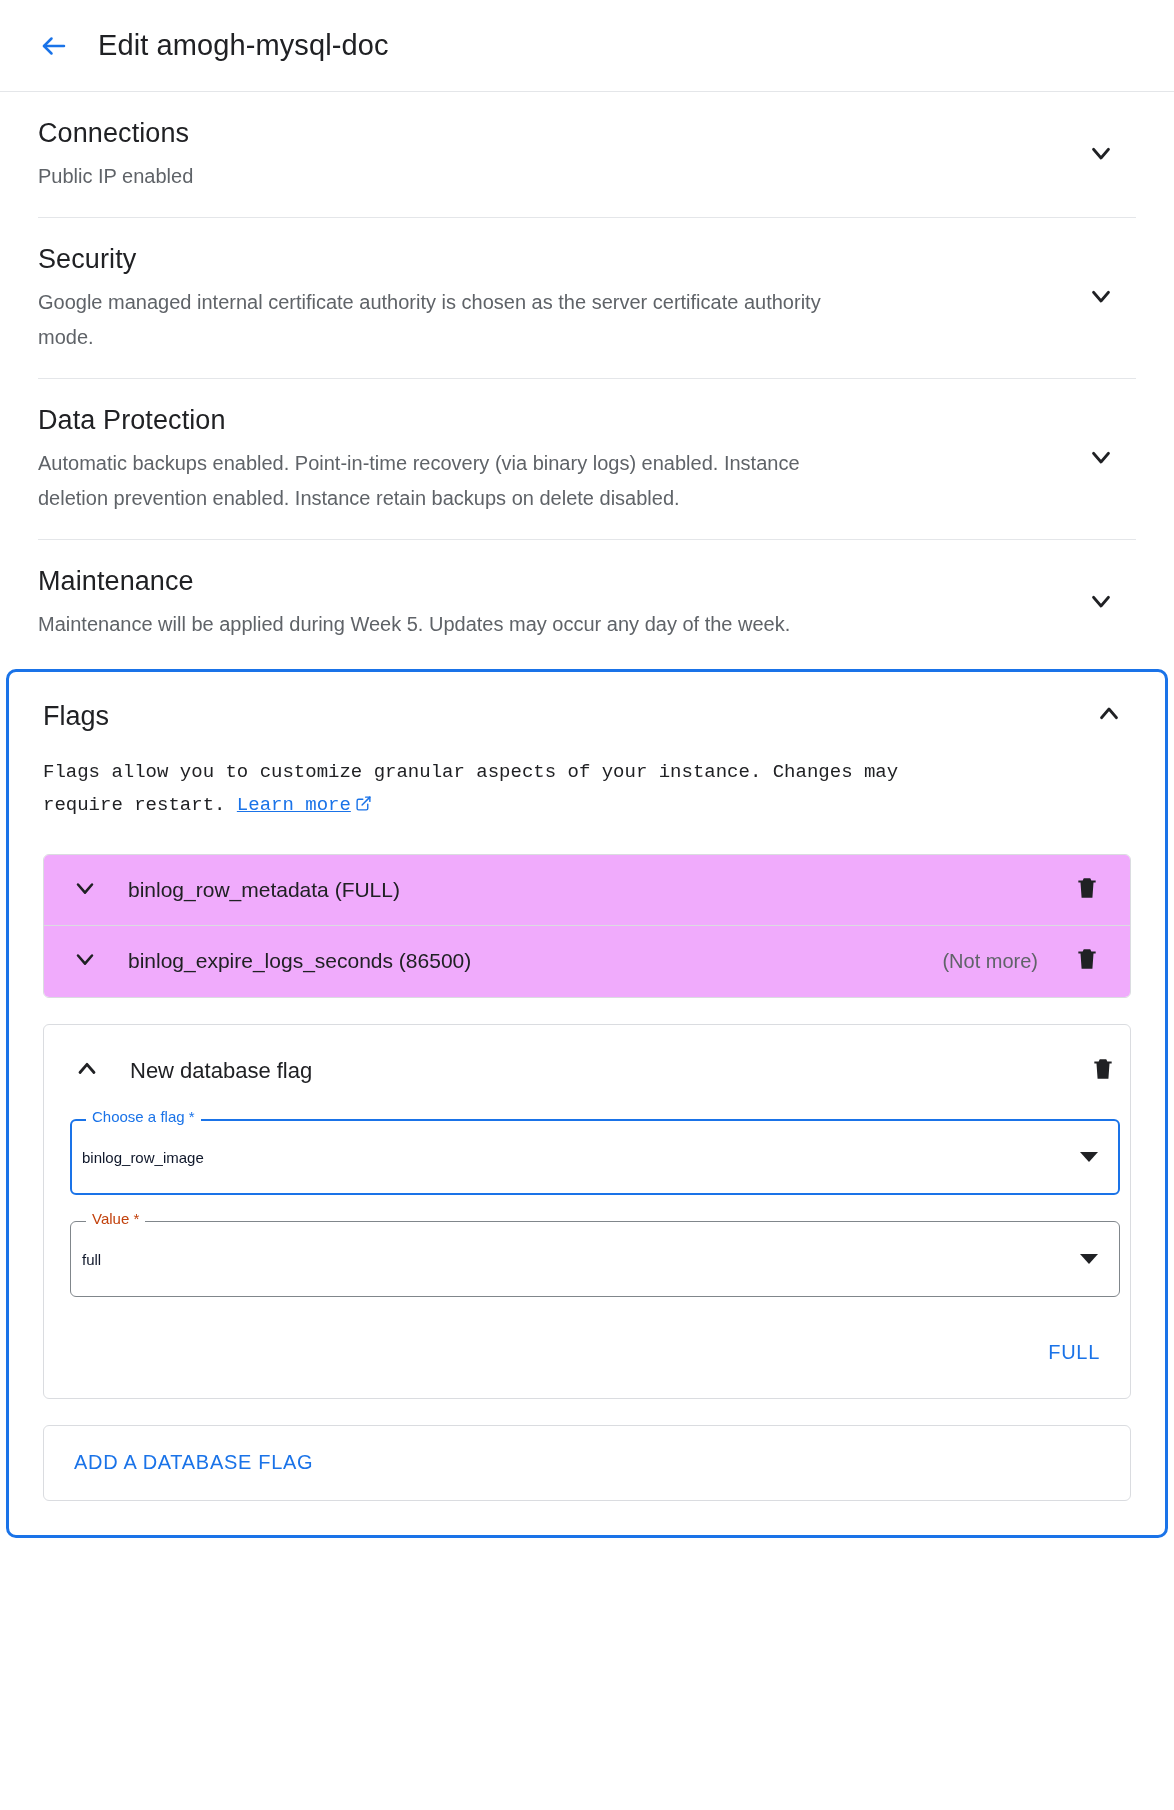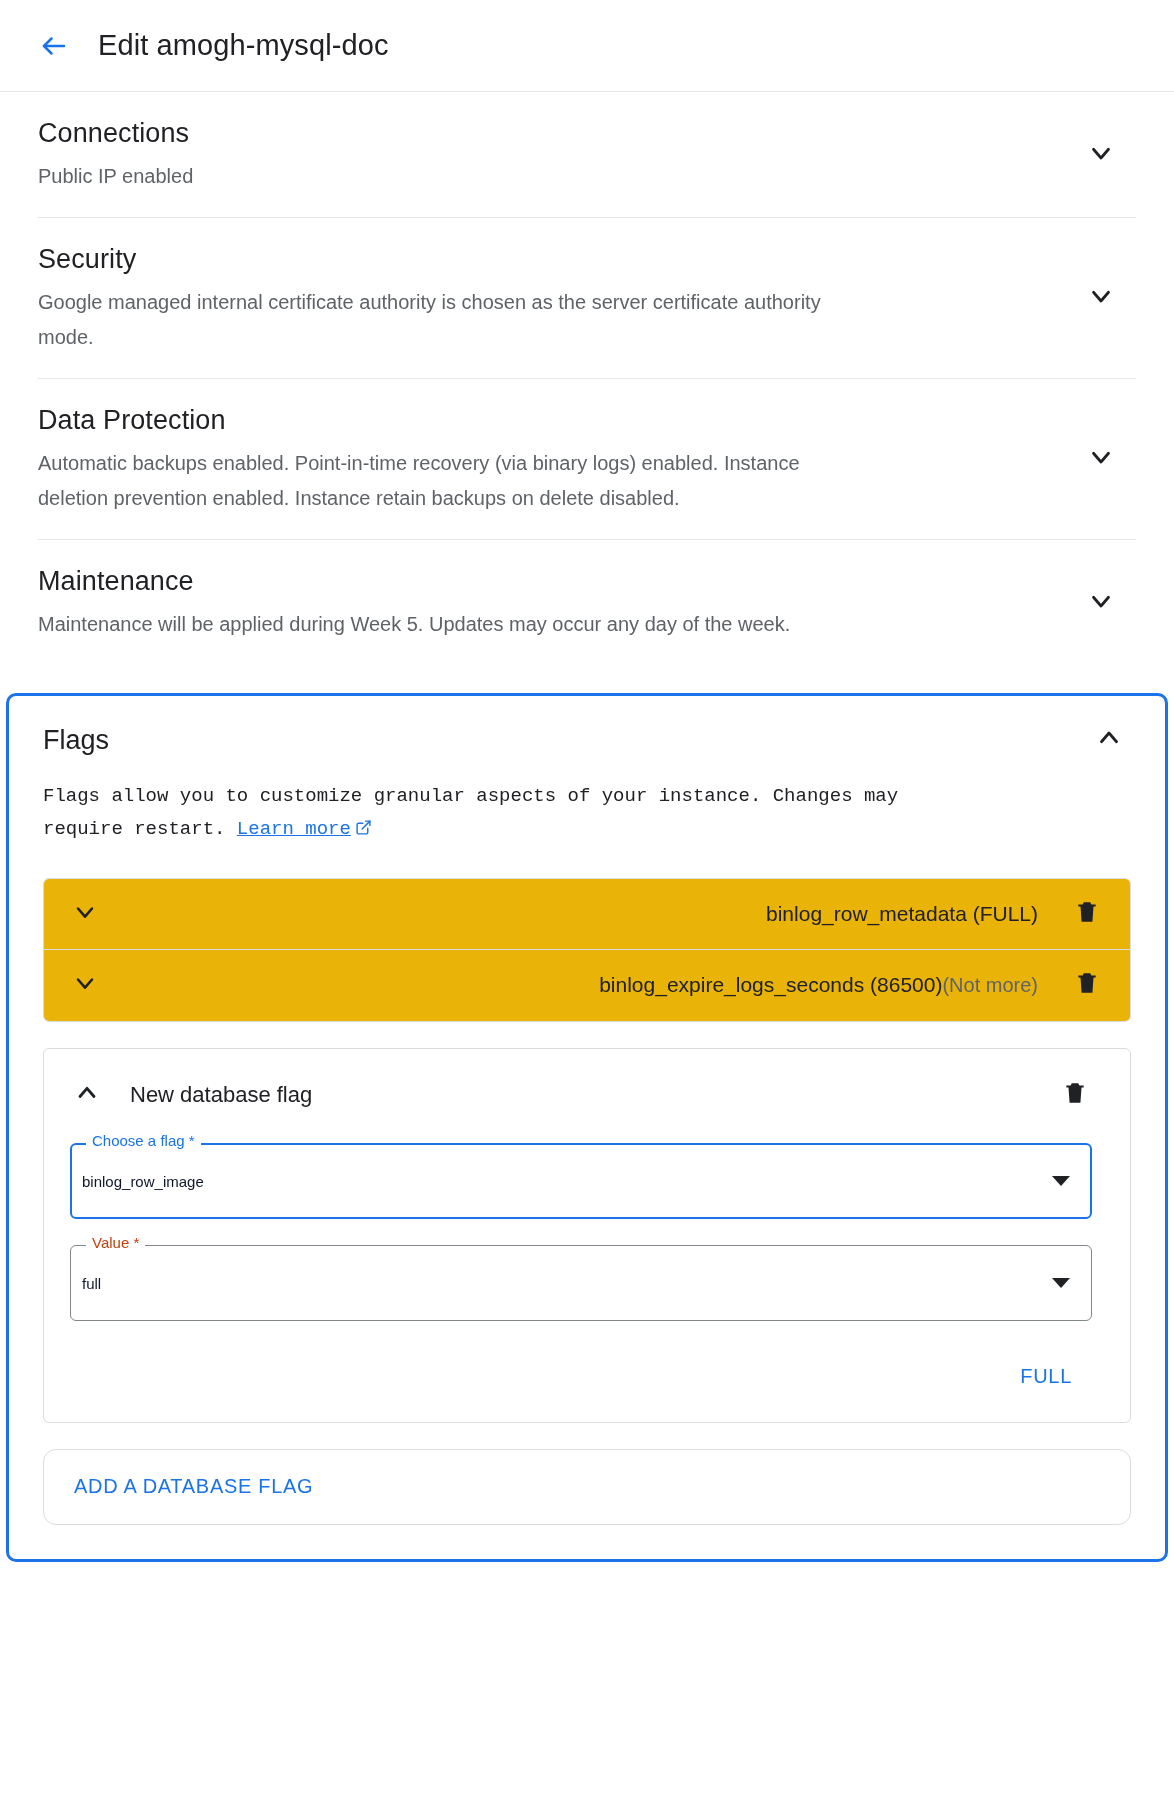--- a/index.html
+++ b/index.html
@@ -74,21 +74,21 @@
     width: 34px;
     height: 34px;
     display: flex;
     align-items: center;
     justify-content: center;
     cursor: pointer;
   }
 
   
   .flags-card {
-    margin: 28px 6px 0 6px;
+    margin: 4px 6px 0 6px;
     border: 3px solid #1a73e8;
     border-radius: 10px;
     padding: 26px 34px 34px 34px;
     background: #fff;
     position: relative;
   }
   .flags-header {
     display: flex;
     align-items: center;
     justify-content: space-between;
@@ -132,22 +132,21 @@
     border: 1px solid #dadce0;
     border-radius: 6px;
     overflow: hidden;
   }
   .flag-row {
     display: flex;
     align-items: center;
     height: 71px;
     padding: 0 26px 0 24px;
     border-bottom: 1px solid #dadce0;
-    background: #eab308;
-    text-align: right;
+    background: #f0abfc;
   }
   .flag-row:last-child { border-bottom: none; }
   .row-chevron {
     width: 34px;
     height: 34px;
     display: flex;
     align-items: center;
     justify-content: center;
     cursor: pointer;
     flex: 0 0 auto;
@@ -171,21 +170,21 @@
     justify-content: center;
     cursor: pointer;
     flex: 0 0 auto;
   }
 
   
   .new-flag {
     margin-top: 26px;
     border: 1px solid #dadce0;
     border-radius: 6px;
-    padding: 24px 38px 22px 26px;
+    padding: 24px 10px 22px 26px;
   }
   .new-flag-head {
     display: flex;
     align-items: center;
     height: 44px;
   }
   .new-flag-title {
     font-size: 22px;
     font-weight: 500;
     color: #202124;
@@ -253,21 +252,21 @@
     background: none;
     border: none;
     cursor: pointer;
     padding: 8px 10px;
     font-family: "Liberation Sans", sans-serif;
   }
 
   .add-flag {
     margin-top: 26px;
     border: 1px solid #dadce0;
-    border-radius: 13px;
+    border-radius: 6px;
     height: 76px;
     display: flex;
     align-items: center;
     padding-left: 30px;
   }
   .add-flag-label {
     font-size: 20px;
     font-weight: 500;
     letter-spacing: 0.7px;
     color: #1a73e8;

